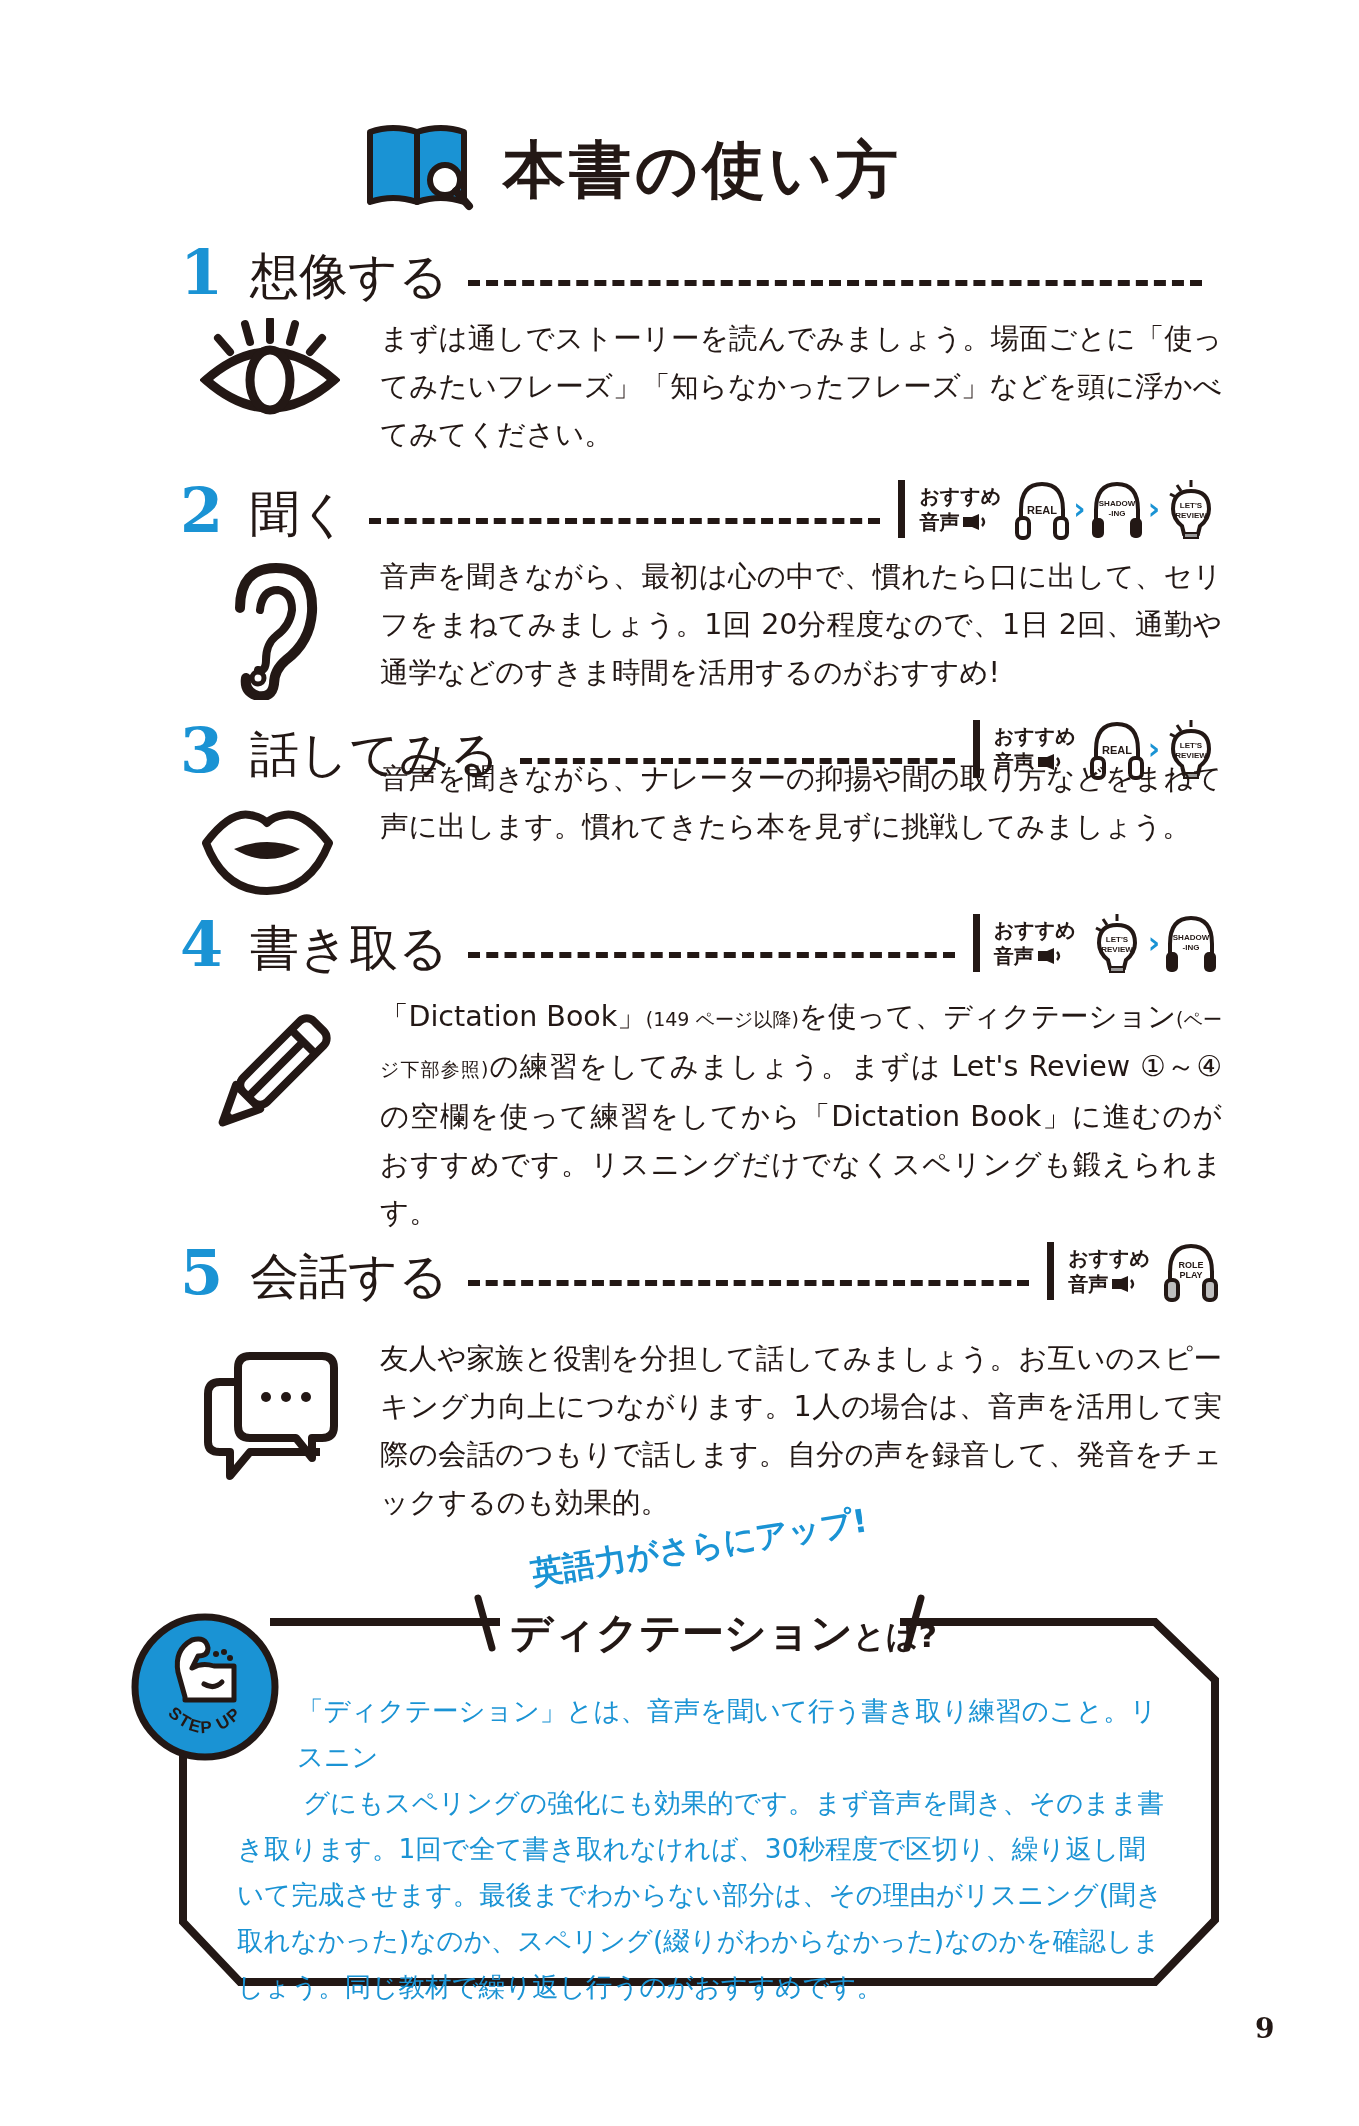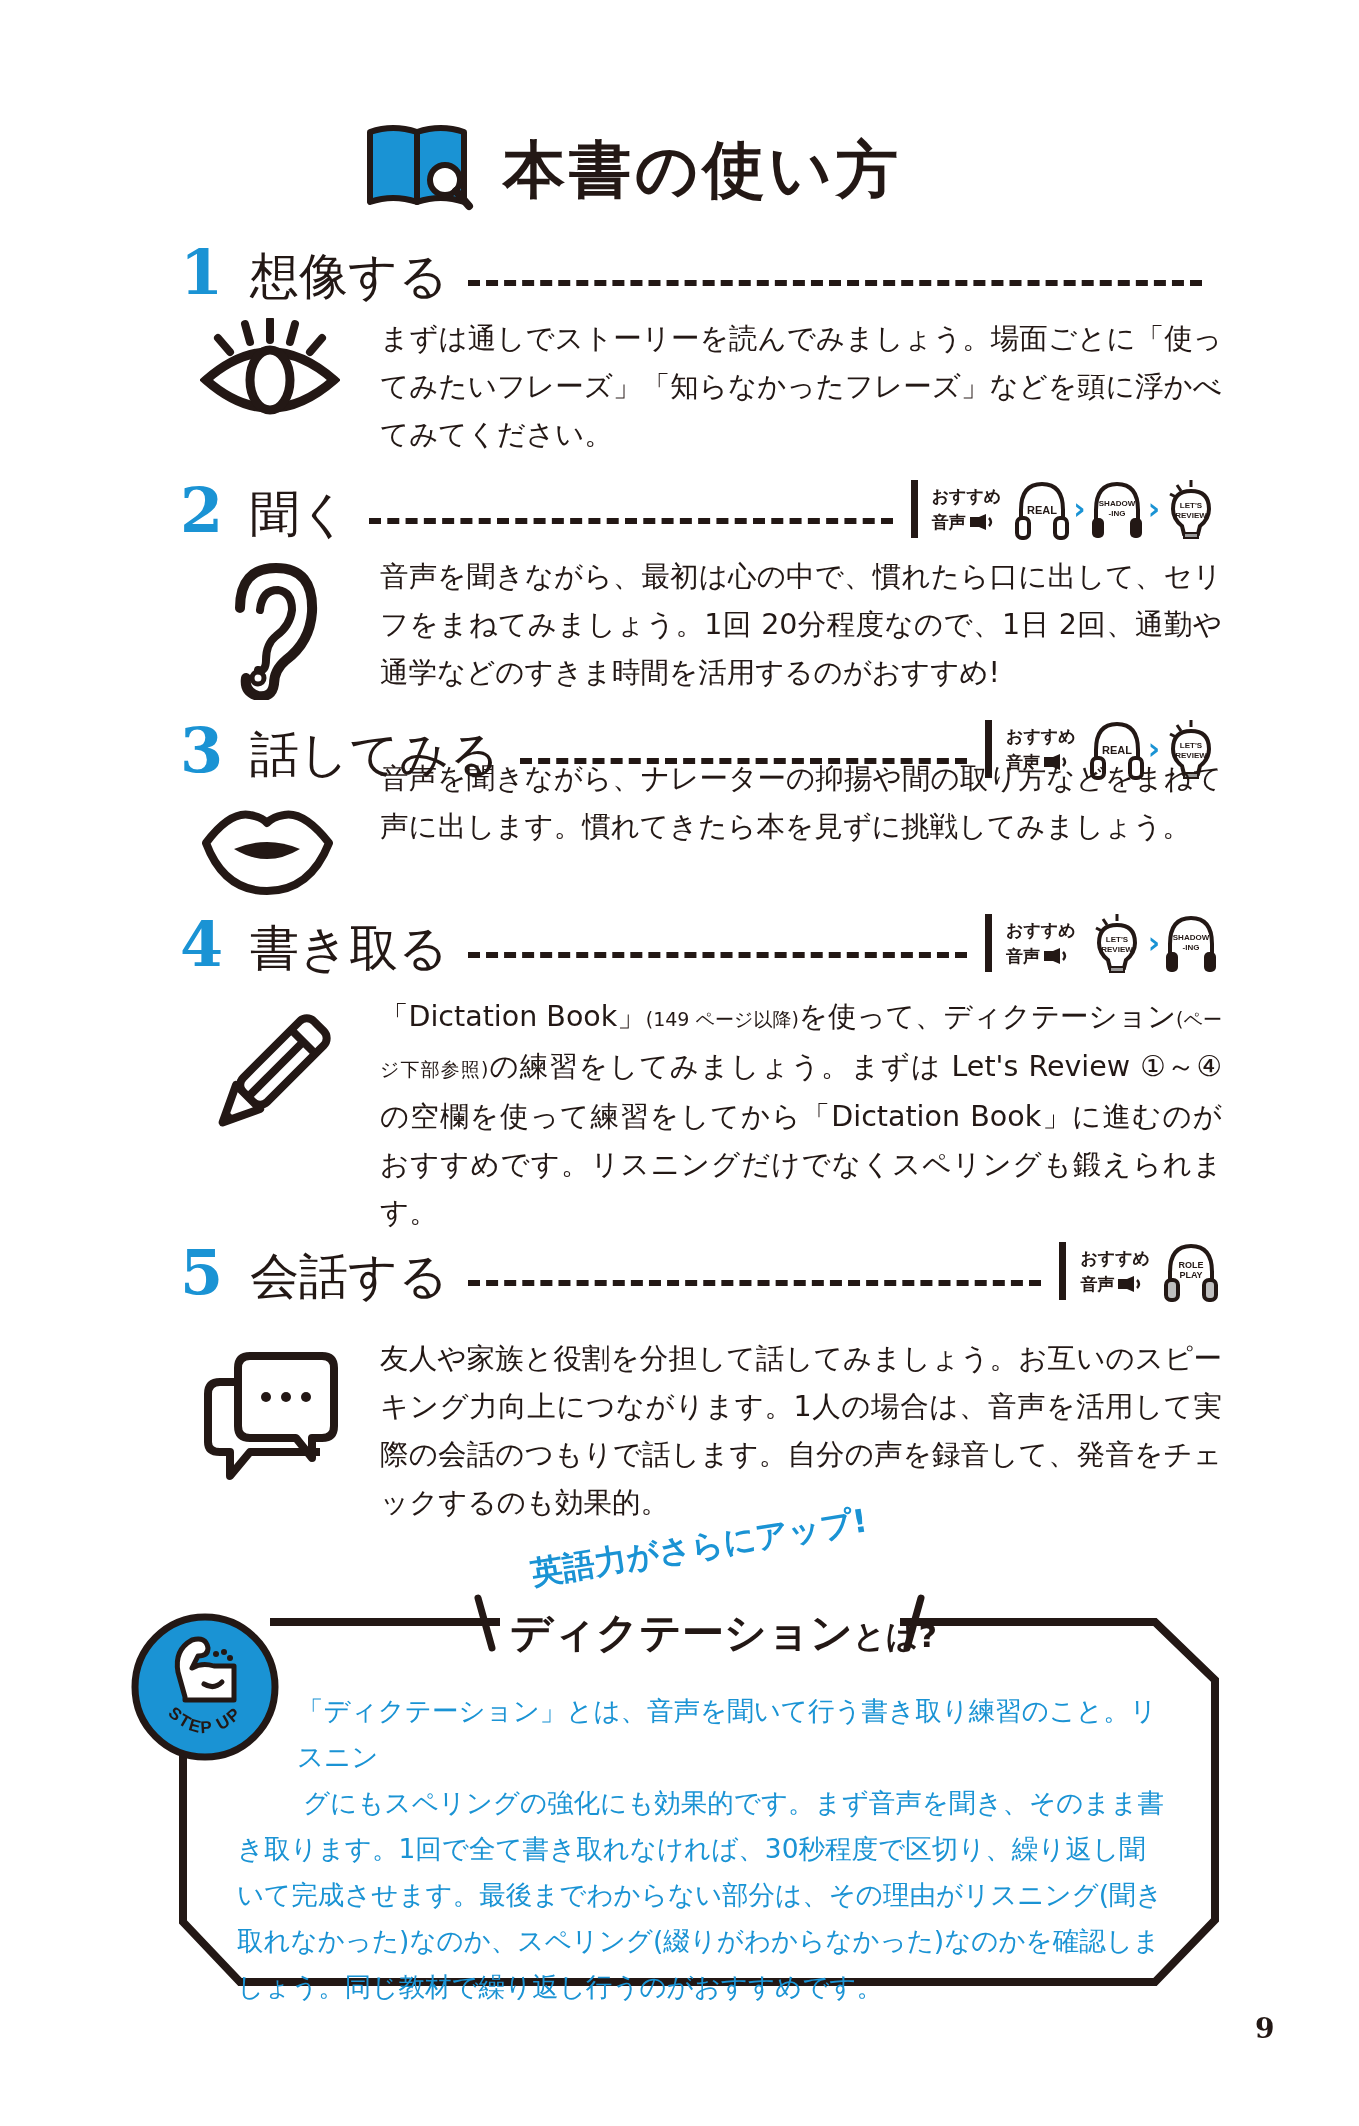--- a/index.html
+++ b/index.html
@@ -13,21 +13,21 @@
   .title-text { font-size:62px; font-weight:bold; letter-spacing:4px; color:#231815; }
 
   
   .sec-head { left:180px; height:62px; width:1040px; display:flex; align-items:flex-end; }
   .sec-num { font-family:"DejaVu Serif", "Liberation Serif", serif; font-weight:bold; color:#1a93d4;
              font-size:62px; line-height:58px; width:62px; }
   .sec-title { font-size:49px; font-weight:normal; line-height:50px; margin-left:8px; white-space:nowrap; }
   .sec-dash { flex:1; border-bottom:6px dashed #231815; margin:0 18px 16px 20px; height:0; }
   .rec { display:flex; align-items:center; height:62px; }
   .rec-bar { width:7px; height:58px; background:#231815; margin-right:14px; }
-  .rec-label { font-size:17px; font-weight:bold; line-height:26px; margin-right:12px; }
+  .rec-label { font-size:20px; font-weight:bold; line-height:26px; margin-right:12px; }
   .rec-label .row { display:flex; align-items:center; }
   .spk { display:inline-block; width:24px; height:16px; margin-left:4px; }
   .badge { width:58px; height:62px; }
   .arrow { color:#1a93d4; font-size:30px; font-weight:bold; margin:0 2px; line-height:62px; }
 
   .sec-icon { left:195px; width:140px; height:140px; }
   .sec-body { left:380px; width:842px; font-size:28.5px; line-height:48px; text-align:justify; color:#231815; }
   .small { font-size:19px; }
 
   

